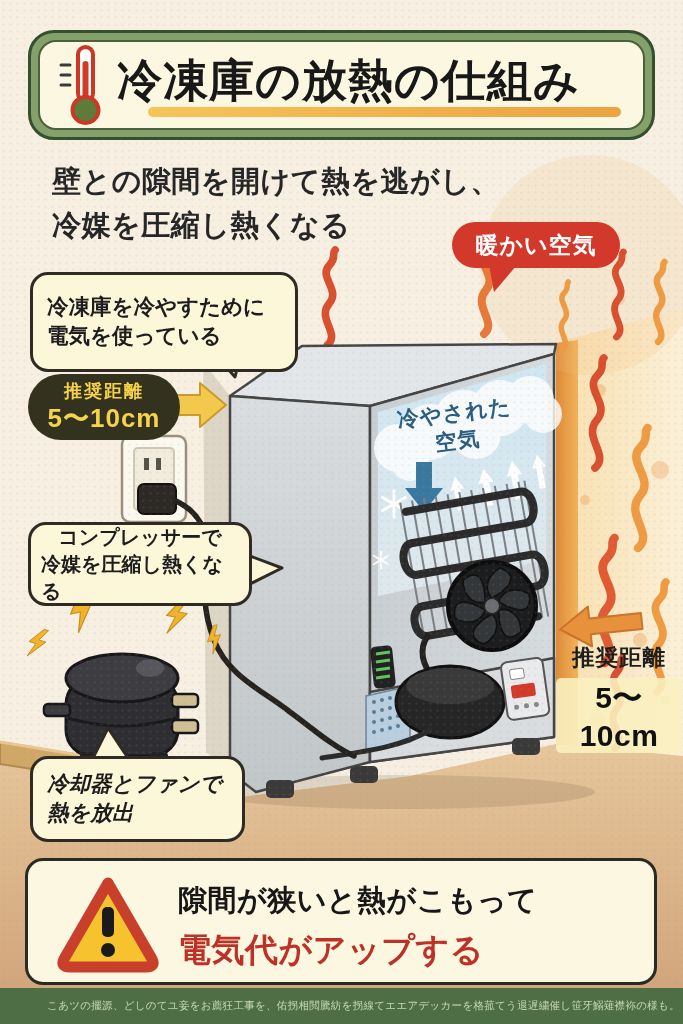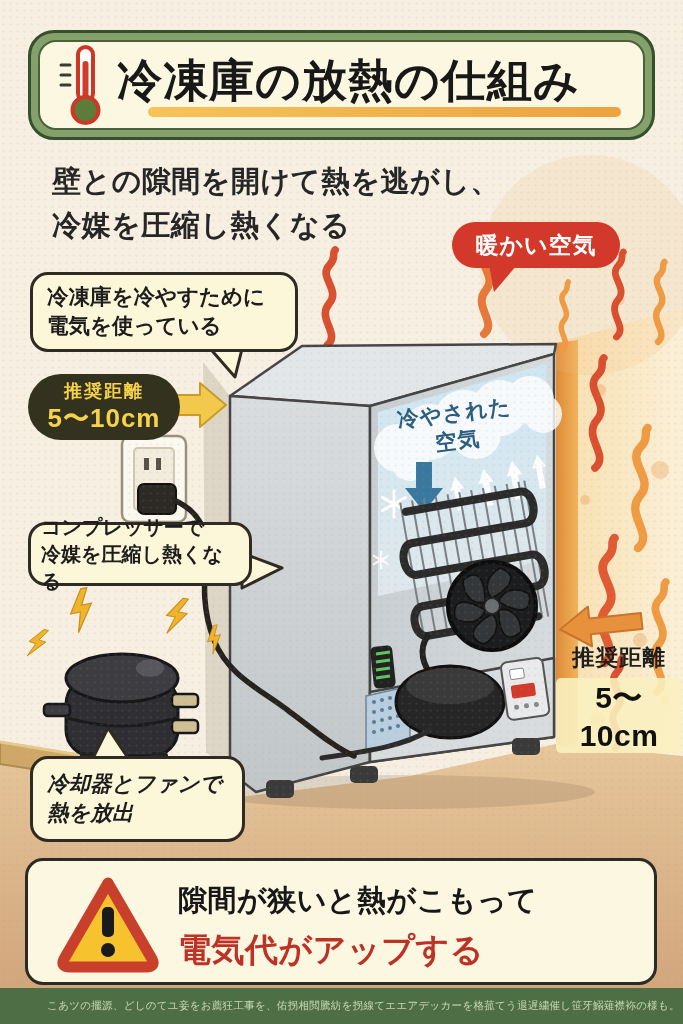--- a/index.html
+++ b/index.html
@@ -27,22 +27,22 @@
     margin-left:7px;position:relative;top:-4px;white-space:nowrap;}
   .banner-underline{position:absolute;left:108px;right:22px;bottom:11px;height:10px;border-radius:5px;
     background:linear-gradient(90deg,#f6c459,#eda23f);}
 
   
   .intro{left:52px;top:160px;font-size:29px;font-weight:900;color:#262626;line-height:1.5;letter-spacing:.5px;}
 
   
   .bubble{background:#fdf7da;border:3px solid #2f2b24;border-radius:18px;box-sizing:border-box;
     display:flex;flex-direction:column;justify-content:center;color:#1d1d1d;font-weight:800;line-height:1.35;}
-  .bubble-power{left:30px;top:272px;width:268px;height:80px;padding:6px 14px;font-size:21.5px;}
-  .bubble-compressor{left:28px;top:522px;width:224px;height:64px;padding:6px 10px;font-size:20px;}
+  .bubble-power{left:30px;top:272px;width:268px;height:100px;padding:6px 14px;font-size:21.5px;}
+  .bubble-compressor{left:28px;top:522px;width:224px;height:84px;padding:6px 10px;font-size:20px;align-items:center;}
   .bubble-fan{left:30px;top:756px;width:215px;height:86px;padding:6px 14px;font-size:21.5px;font-style:italic;}
   svg.tail{position:absolute;z-index:5;}
 
   
   .warm-badge{left:452px;top:222px;width:168px;height:46px;background:#d3392a;border-radius:23px;
     display:flex;align-items:center;justify-content:center;color:#fff;font-size:23px;font-weight:800;letter-spacing:1px;}
 
   
   .pill{left:28px;top:374px;width:152px;height:66px;background:#32321e;border-radius:33px;
     display:flex;flex-direction:column;align-items:center;justify-content:center;color:#f7d24b;}

